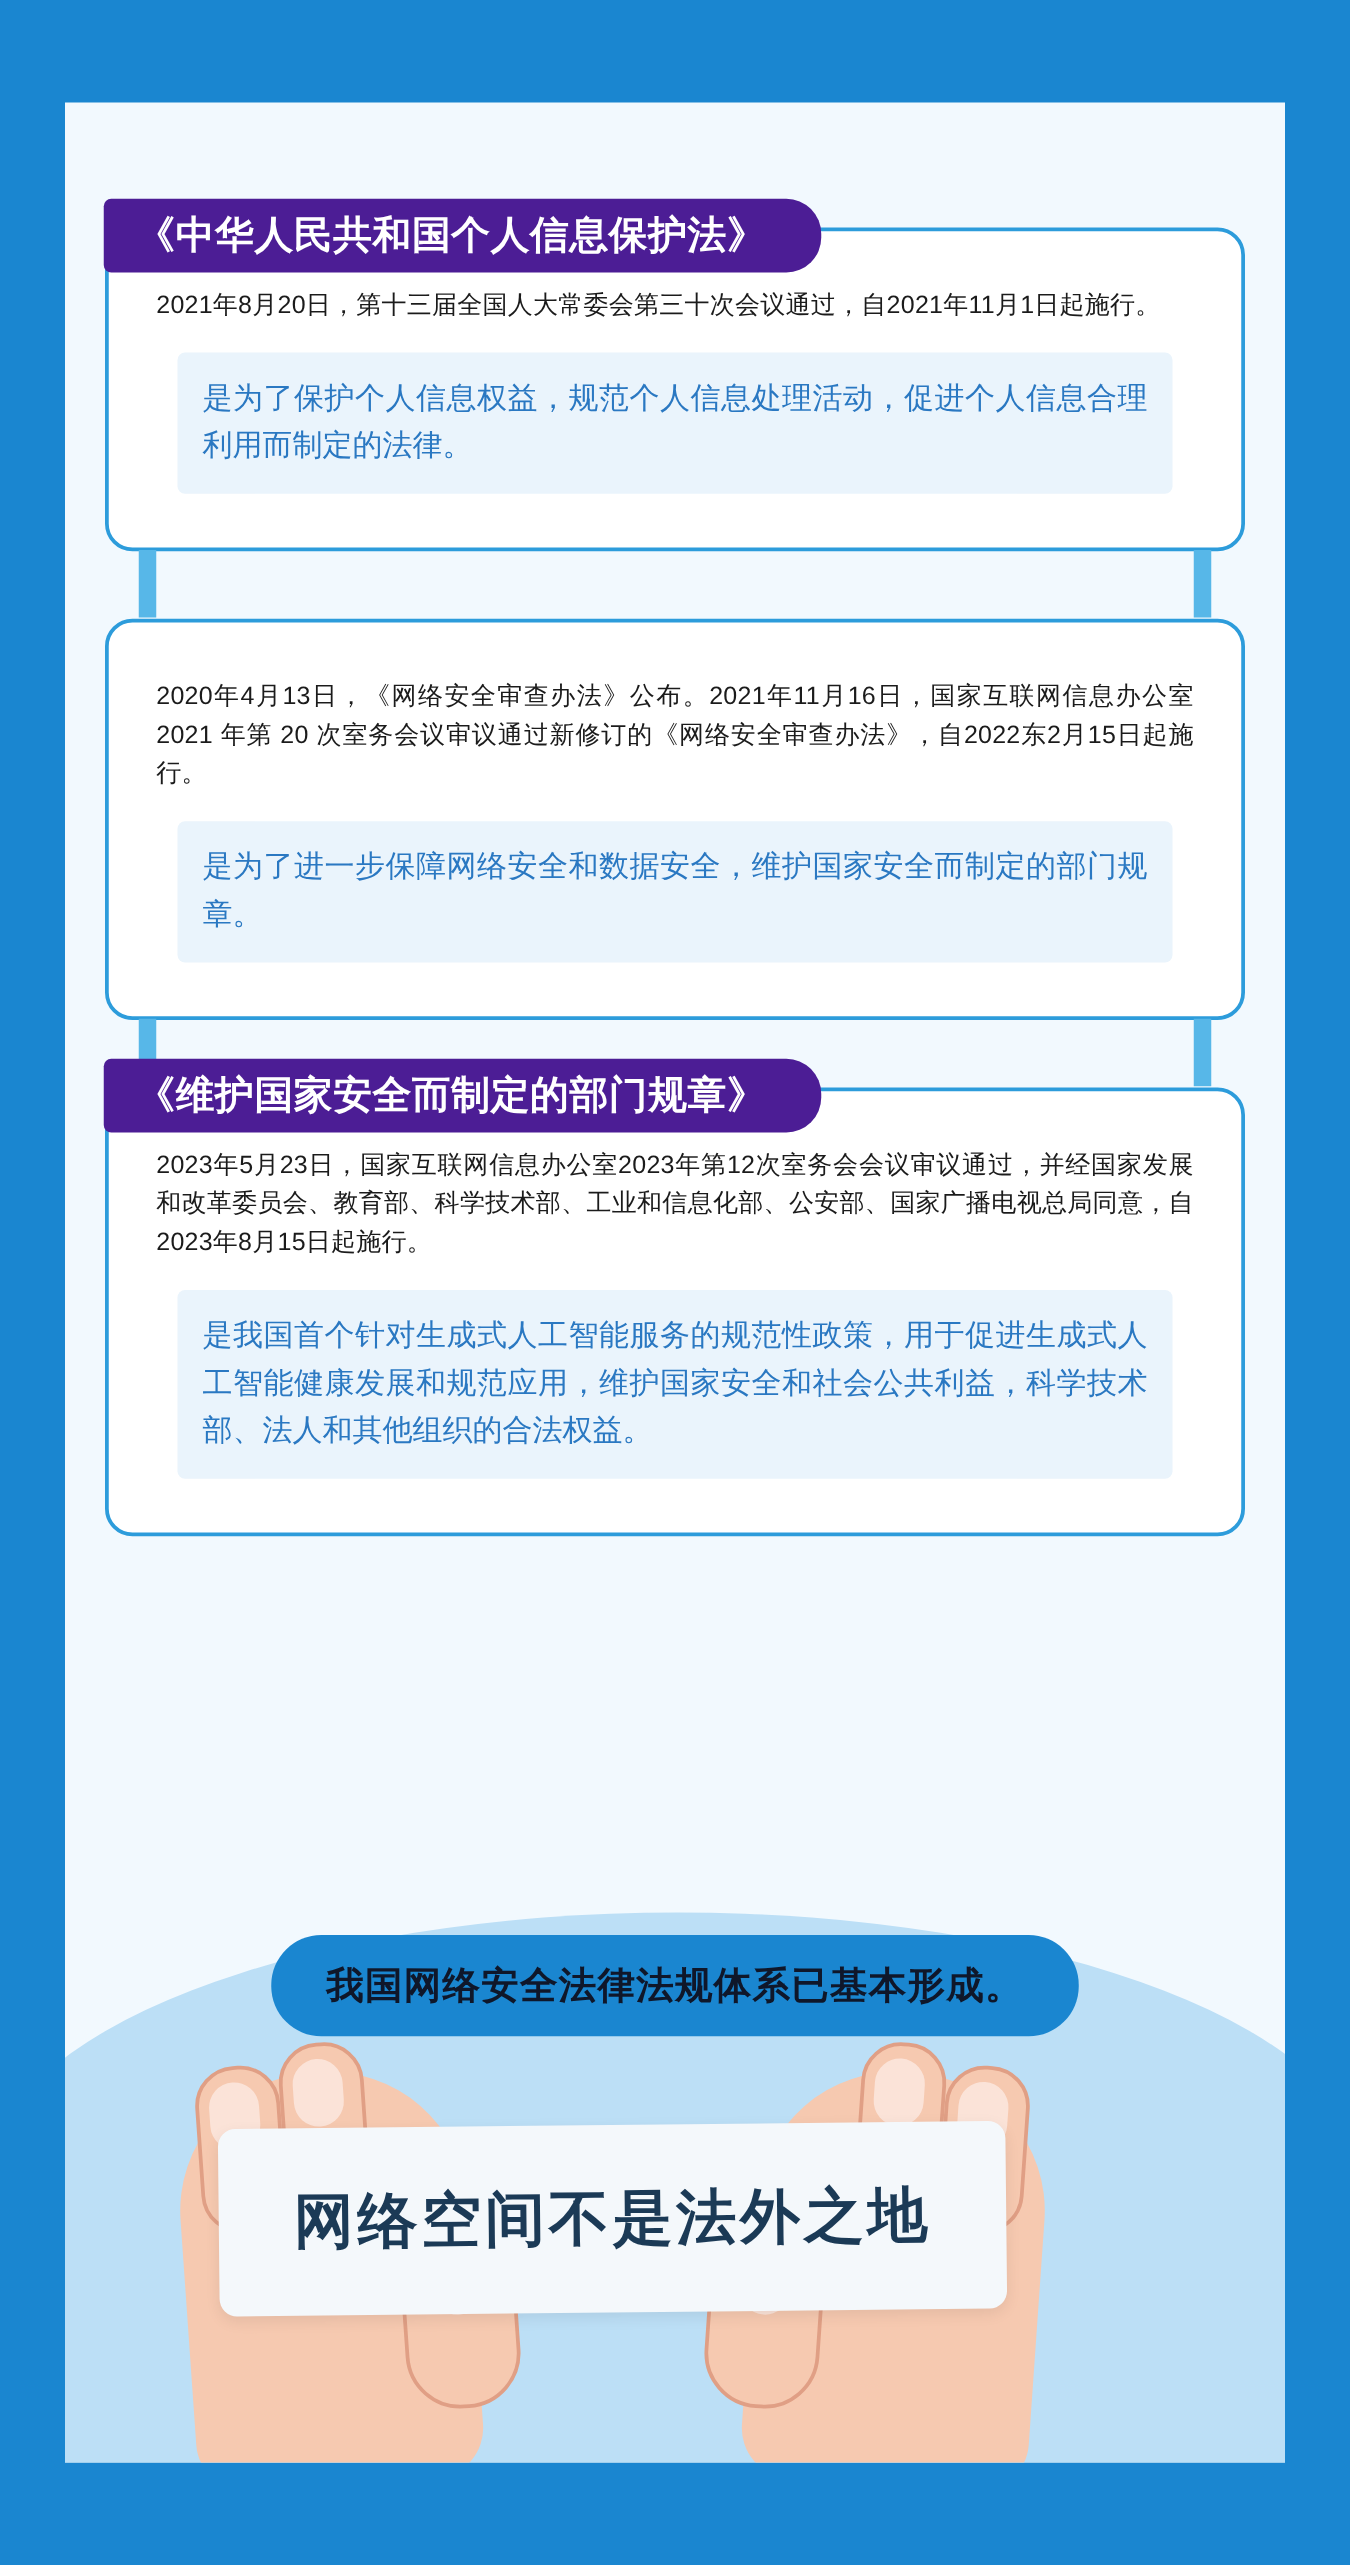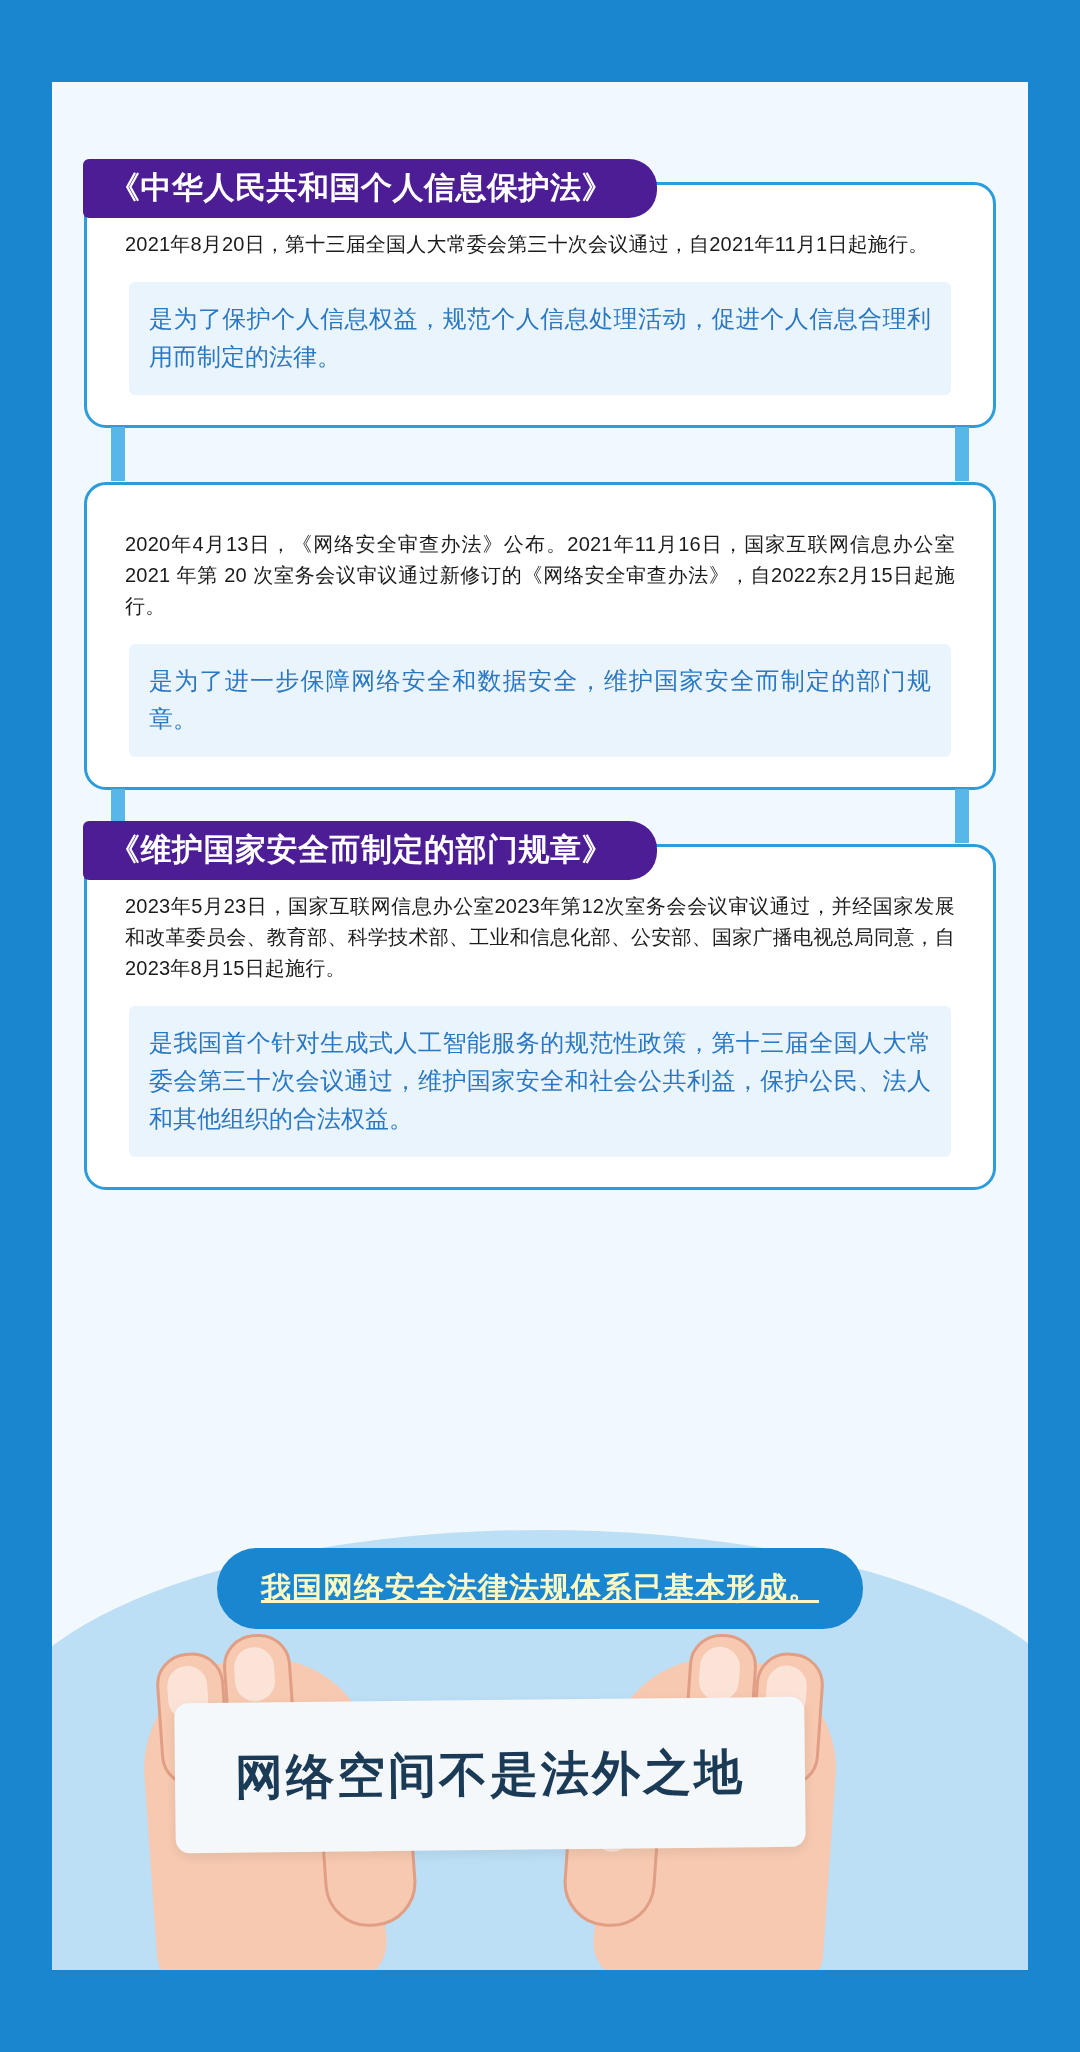--- a/index.html
+++ b/index.html
@@ -79,21 +79,21 @@
     text-align: justify;
   }
 
   .card-note {
     background: #eaf4fc;
     border-radius: 6px;
     color: #2a78c2;
     font-size: 24px;
     line-height: 1.6;
     padding: 18px 20px 18px 20px;
-    margin: 4px;
+    margin: 17px;
     text-align: justify;
   }
 
   
   .bottom {
     position: absolute;
     left: 0;
     bottom: 0;
     width: 976px;
     height: 460px;
@@ -107,28 +107,27 @@
     background: #bcdff6;
     border-radius: 50% 50% 0 0 / 38% 38% 0 0;
   }
 
   .banner {
     position: absolute;
     left: 50%;
     transform: translateX(-50%);
     top: 38px;
     background: #1a86d0;
-    color: #fef9c3;
+    color: #0f172a;
     font-size: 30px;
     font-weight: bold;
     border-radius: 40px;
     padding: 20px 44px;
     white-space: nowrap;
     letter-spacing: 1px;
-    text-decoration: underline;
   }
 
   
   .hands { position: absolute; left: 0; bottom: 12px; width: 876px; height: 370px; }
   .hand {
     position: absolute;
     bottom: -30px;
     width: 230px;
     height: 330px;
     background: #f6c9b0;
@@ -199,21 +198,21 @@
     <div class="card">
       <p class="card-body">2020年4月13日，《网络安全审查办法》公布。2021年11月16日，国家互联网信息办公室 2021 年第 20 次室务会议审议通过新修订的《网络安全审查办法》，自2022东2月15日起施行。</p>
       <p class="card-note">是为了进一步保障网络安全和数据安全，维护国家安全而制定的部门规章。</p>
       <span class="connector left"></span>
       <span class="connector right"></span>
     </div>
 
     <div class="card">
       <div class="card-title">《维护国家安全而制定的部门规章》</div>
       <p class="card-body">2023年5月23日，国家互联网信息办公室2023年第12次室务会会议审议通过，并经国家发展和改革委员会、教育部、科学技术部、工业和信息化部、公安部、国家广播电视总局同意，自2023年8月15日起施行。</p>
-      <p class="card-note">是我国首个针对生成式人工智能服务的规范性政策，第十三届全国人大常委会第三十次会议通过，维护国家安全和社会公共利益，保护公民、法人和其他组织的合法权益。</p>
+      <p class="card-note">是我国首个针对生成式人工智能服务的规范性政策，用于促进生成式人工智能健康发展和规范应用，维护国家安全和社会公共利益，科学技术部、法人和其他组织的合法权益。</p>
     </div>
 
   </div>
 
   <div class="bottom">
     <div class="bottom-bg"></div>
 
     <div class="banner">我国网络安全法律法规体系已基本形成。</div>
 
     <div class="hands">

